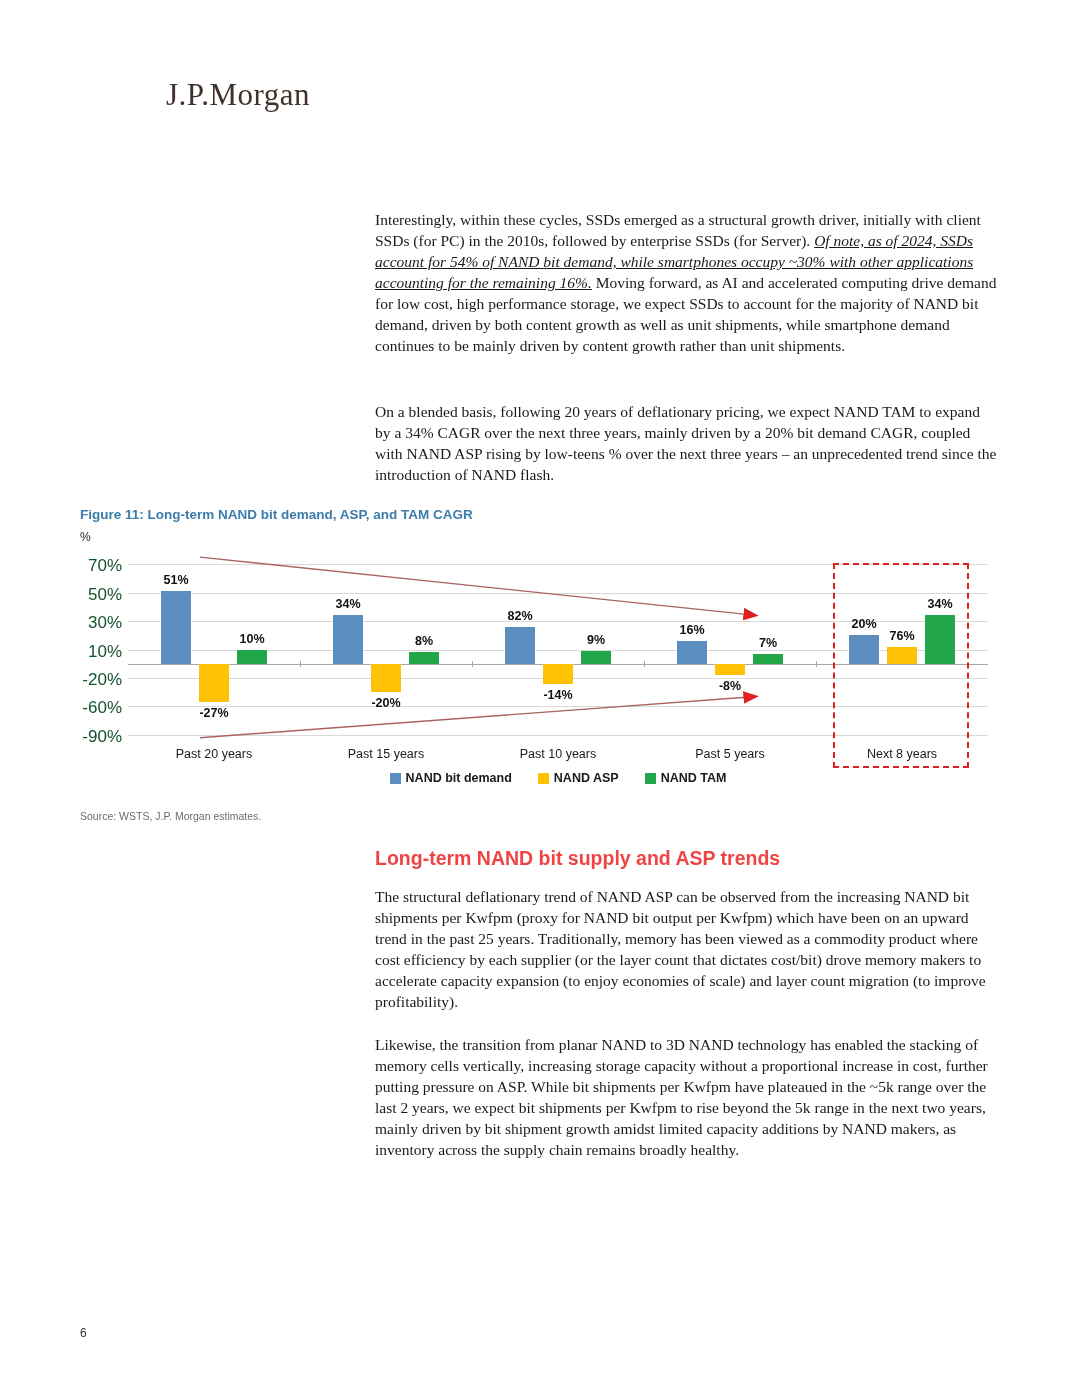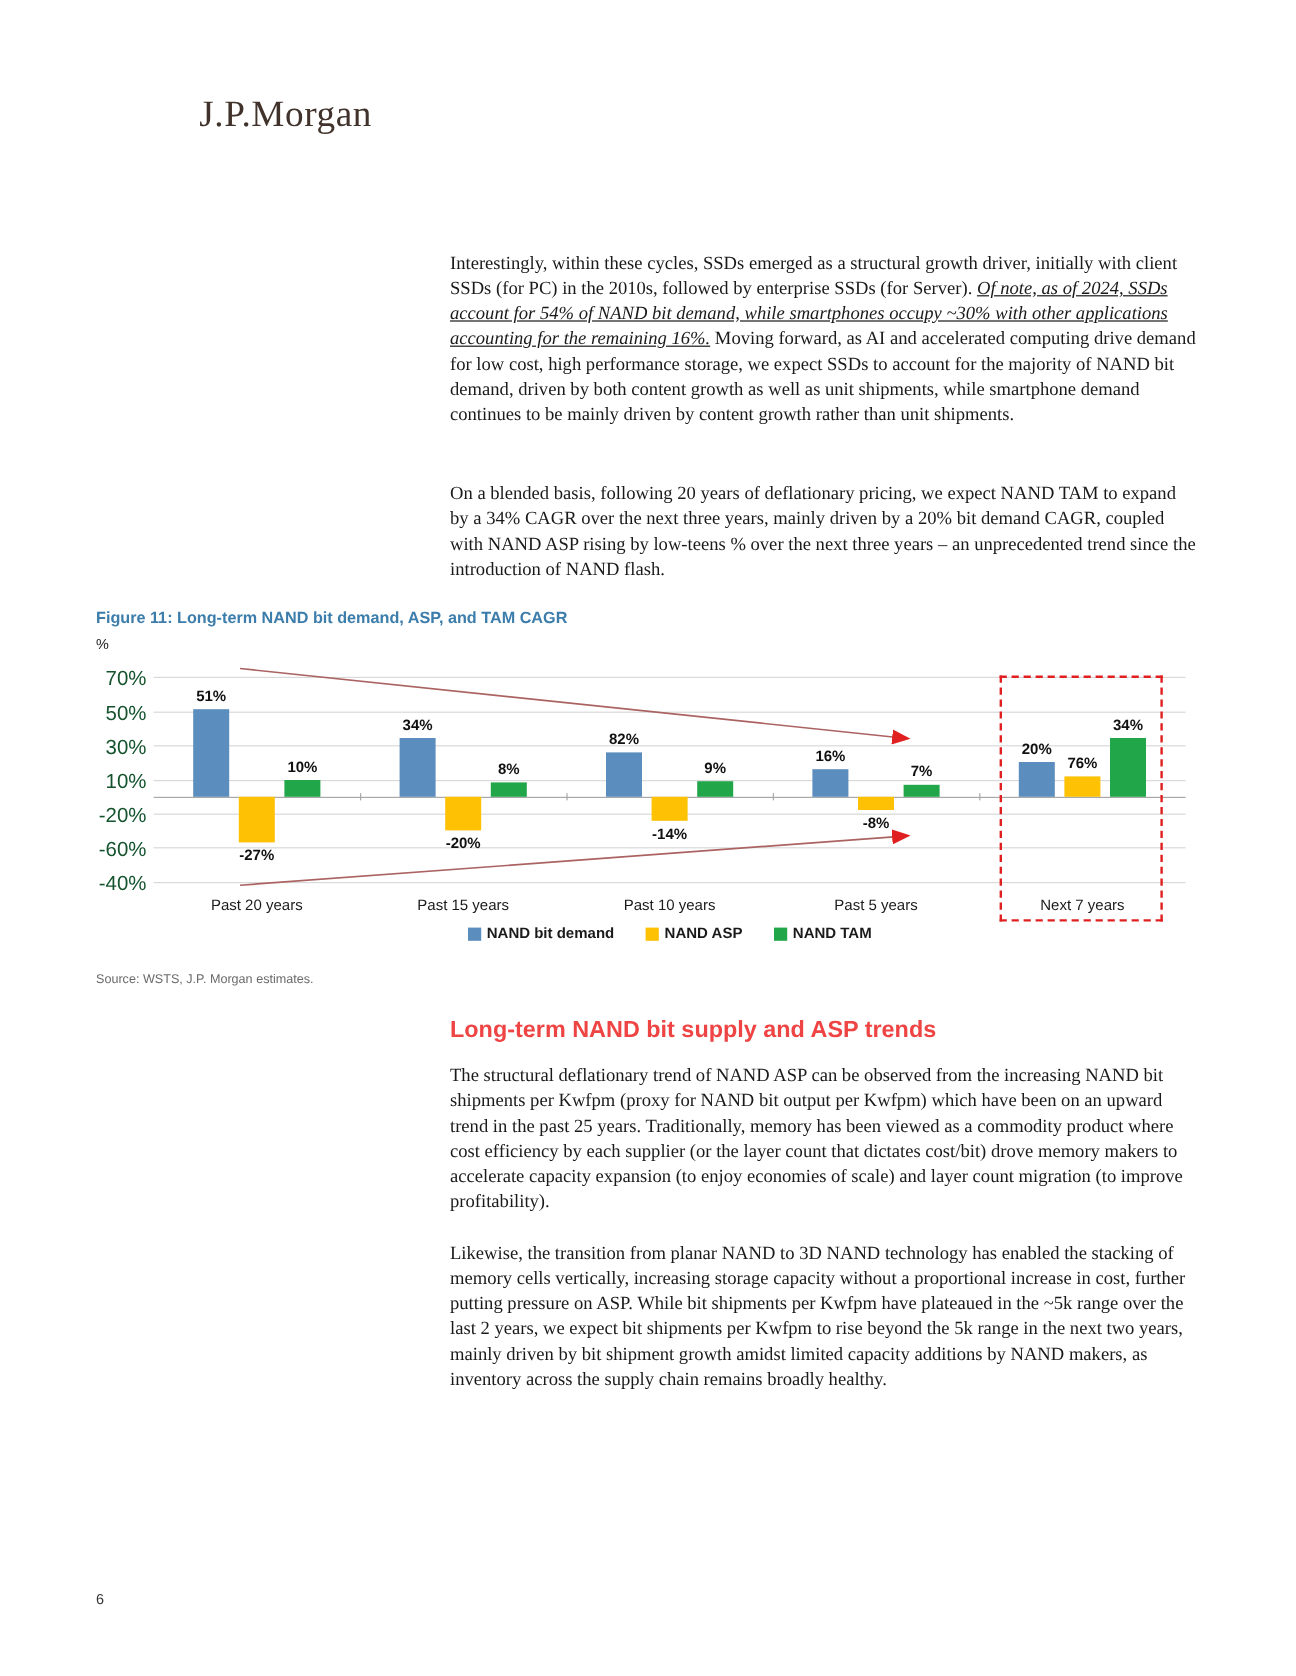--- a/index.html
+++ b/index.html
@@ -218,21 +218,21 @@
           </defs>
           <line x1="72" y1="7.1" x2="628" y2="65.4" stroke="#ab6362" stroke-width="1.4" marker-end="url(#arrowhead)"></line>
           <line x1="72" y1="187.7" x2="628" y2="146.5" stroke="#ab6362" stroke-width="1.4" marker-end="url(#arrowhead)"></line>
         </svg>
       </div>
     <div class="categories">
         <div class="category-label">Past 20 years</div>
         <div class="category-label">Past 15 years</div>
         <div class="category-label">Past 10 years</div>
         <div class="category-label">Past 5 years</div>
-        <div class="category-label">Next 7 years</div>
+        <div class="category-label">Next 8 years</div>
       </div>
     <div class="legend">
         <div class="legend-item">
           <span class="legend-swatch" style="background: rgb(91, 141, 190);"></span>
           <span>NAND bit demand</span>
         </div>
         <div class="legend-item">
           <span class="legend-swatch" style="background: rgb(254, 193, 4);"></span>
           <span>NAND ASP</span>
         </div>
@@ -240,21 +240,21 @@
           <span class="legend-swatch" style="background: rgb(33, 166, 74);"></span>
           <span>NAND TAM</span>
         </div>
       </div>
   <div class="y-label" style="top: 8.22222px;">70%</div>
       <div class="y-label" style="top: 36.6667px;">50%</div>
       <div class="y-label" style="top: 65.1111px;">30%</div>
       <div class="y-label" style="top: 93.5556px;">10%</div>
       <div class="y-label" style="top: 122px;">-20%</div>
       <div class="y-label" style="top: 150.444px;">-60%</div>
-      <div class="y-label" style="top: 178.889px;">-40%</div>
+      <div class="y-label" style="top: 178.889px;">-90%</div>
       <div class="highlight-box" style="border-color: rgb(224, 32, 32); left: 753px; width: 136px; top: 15px; height: 205px;"></div>
     </div>
 
   <div class="source-line">Source: WSTS, J.P. Morgan estimates.</div>
 
   <div class="section-heading">Long-term NAND bit supply and ASP trends</div>
 
   <div class="body-col" style="top:886px;">
     <p class="para">The structural deflationary trend of NAND ASP can be observed from the increasing NAND bit shipments per Kwfpm (proxy for NAND bit output per Kwfpm) which have been on an upward trend in the past 25 years. Traditionally, memory has been viewed as a commodity product where cost efficiency by each supplier (or the layer count that dictates cost/bit) drove memory makers to accelerate capacity expansion (to enjoy economies of scale) and layer count migration (to improve profitability).</p>
   </div>

